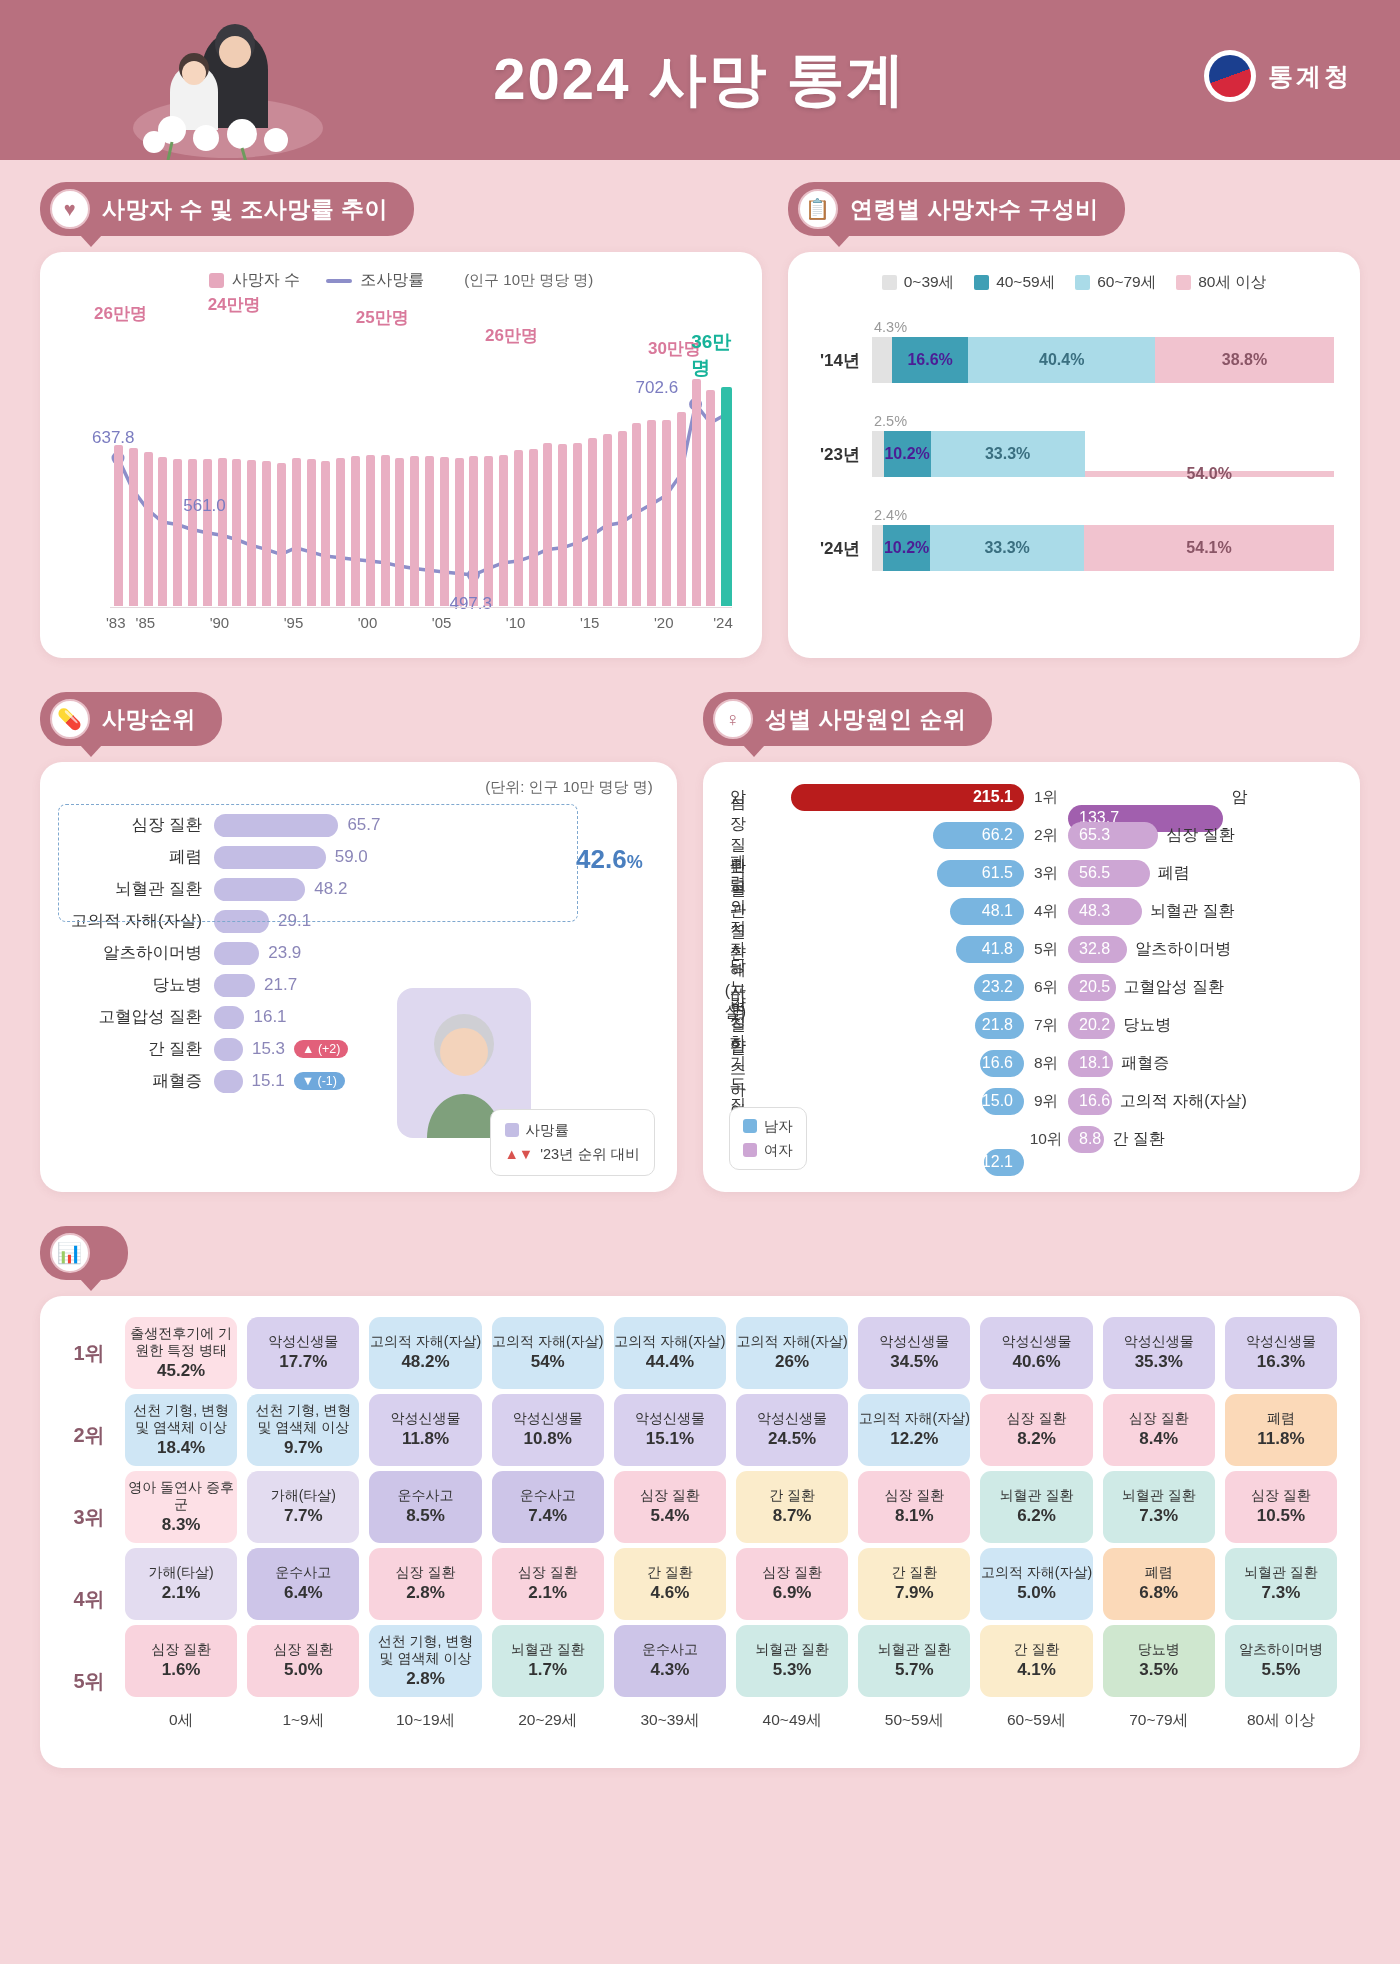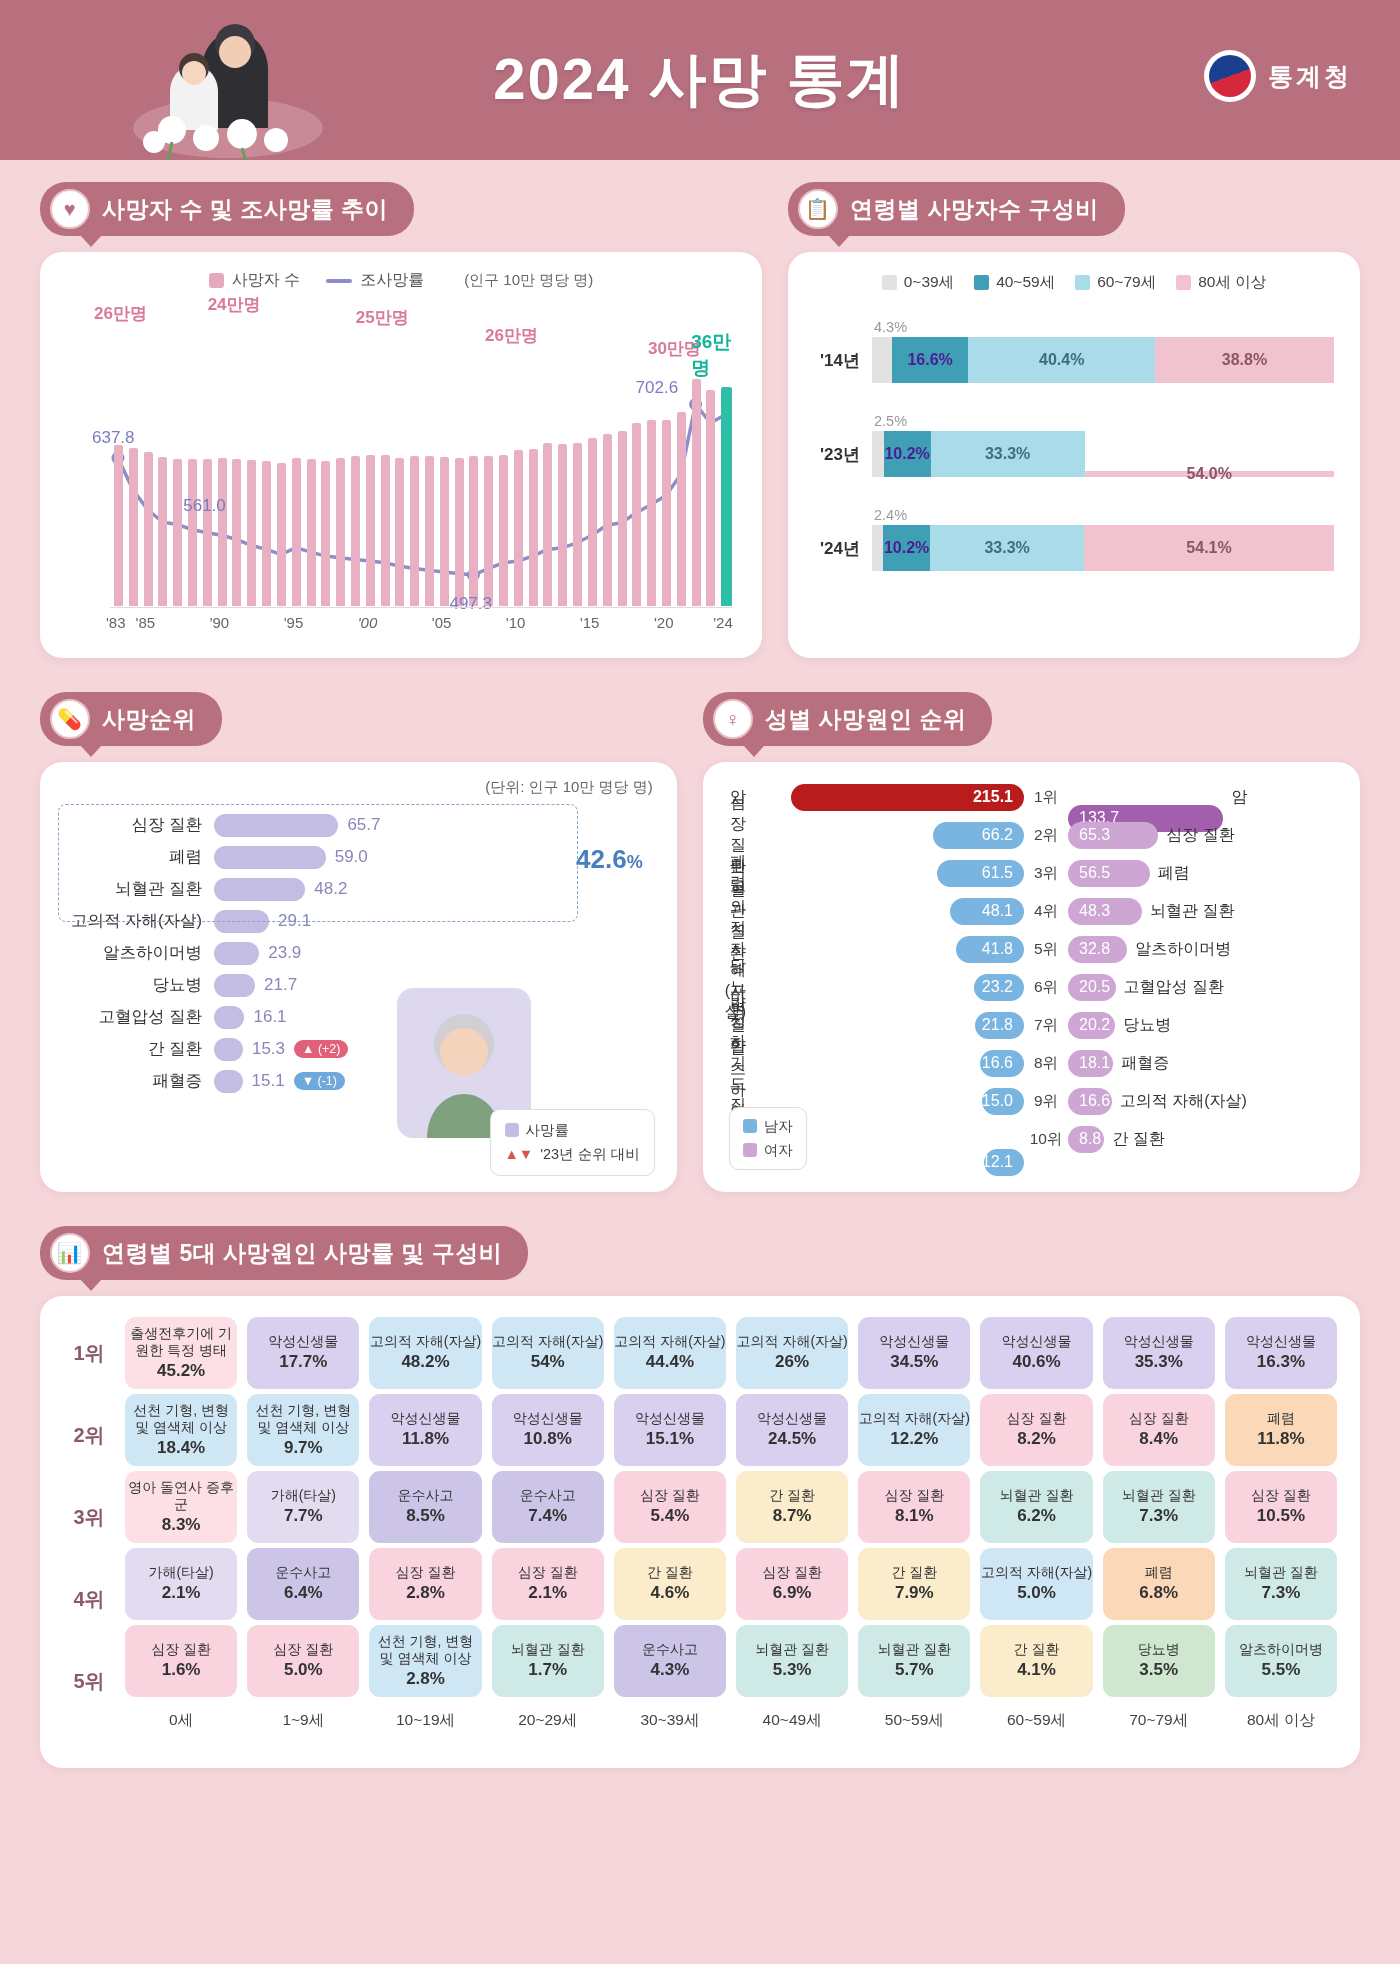--- a/index.html
+++ b/index.html
@@ -257,21 +257,21 @@
             <div class="pink-lab" style="left: 245.762px; bottom: 276.818px;">25만명</div>
             <div class="pink-lab" style="left: 375.048px; bottom: 258.818px;">26만명</div>
             <div class="pink-lab" style="left: 537.952px; bottom: 246.233px;">30만명</div>
             <div class="teal-lab" style="left: 581.19px; bottom: 224.595px;">36만명</div>
           </div>
         <div id="trendTicks" style="position:absolute;left:70px;right:30px;bottom:24px;height:20px;">
             <span class="axis-lab" style="left: -4px;">'83</span>
             <span class="axis-lab" style="left: 25.619px;">'85</span>
             <span class="axis-lab" style="left: 99.6667px;">'90</span>
             <span class="axis-lab" style="left: 173.714px;">'95</span>
-            <span class="axis-lab" style="left: 247.762px; font-style: italic;">'00</span>
+            <span class="axis-lab" style="left: 247.762px;">'00</span>
             <span class="axis-lab" style="left: 321.81px;">'05</span>
             <span class="axis-lab" style="left: 395.857px;">'10</span>
             <span class="axis-lab" style="left: 469.905px;">'15</span>
             <span class="axis-lab" style="left: 543.952px;">'20</span>
             <span class="axis-lab" style="left: 603.19px;">'24</span>
           </div>
         <div style="position:absolute;left:70px;right:30px;bottom:50px;border-bottom:1.5px solid #e3d7dc;"></div>
       </div>
     </div>
 
@@ -559,21 +559,20 @@
           <div><i style="display:inline-block;width:14px;height:14px;background:#79b5e0;border-radius:3px;vertical-align:-2px;margin-right:7px;"></i><span>남자</span></div>
           <div><i style="display:inline-block;width:14px;height:14px;background:#cda6d4;border-radius:3px;vertical-align:-2px;margin-right:7px;"></i><span>여자</span></div>
         </div>
       </div>
     </div>
   </div>
 
   <div style="margin-top:34px;">
     <div class="sec-title">
       <span class="sec-ico">📊</span>
-      <span>연령별 5대 사망원인 사망률 및 구성비</span>
     </div>
     <div class="card" style="margin-top:16px;padding:16px 18px 14px;">
       <div class="tbl">
         <div class="tbl-rank-col" id="rankCol">
             <div class="rank-lbl">1위</div>
             <div class="rank-lbl">2위</div>
             <div class="rank-lbl">3위</div>
             <div class="rank-lbl">4위</div>
             <div class="rank-lbl">5위</div>
             <div style="height: 32px;"></div>

